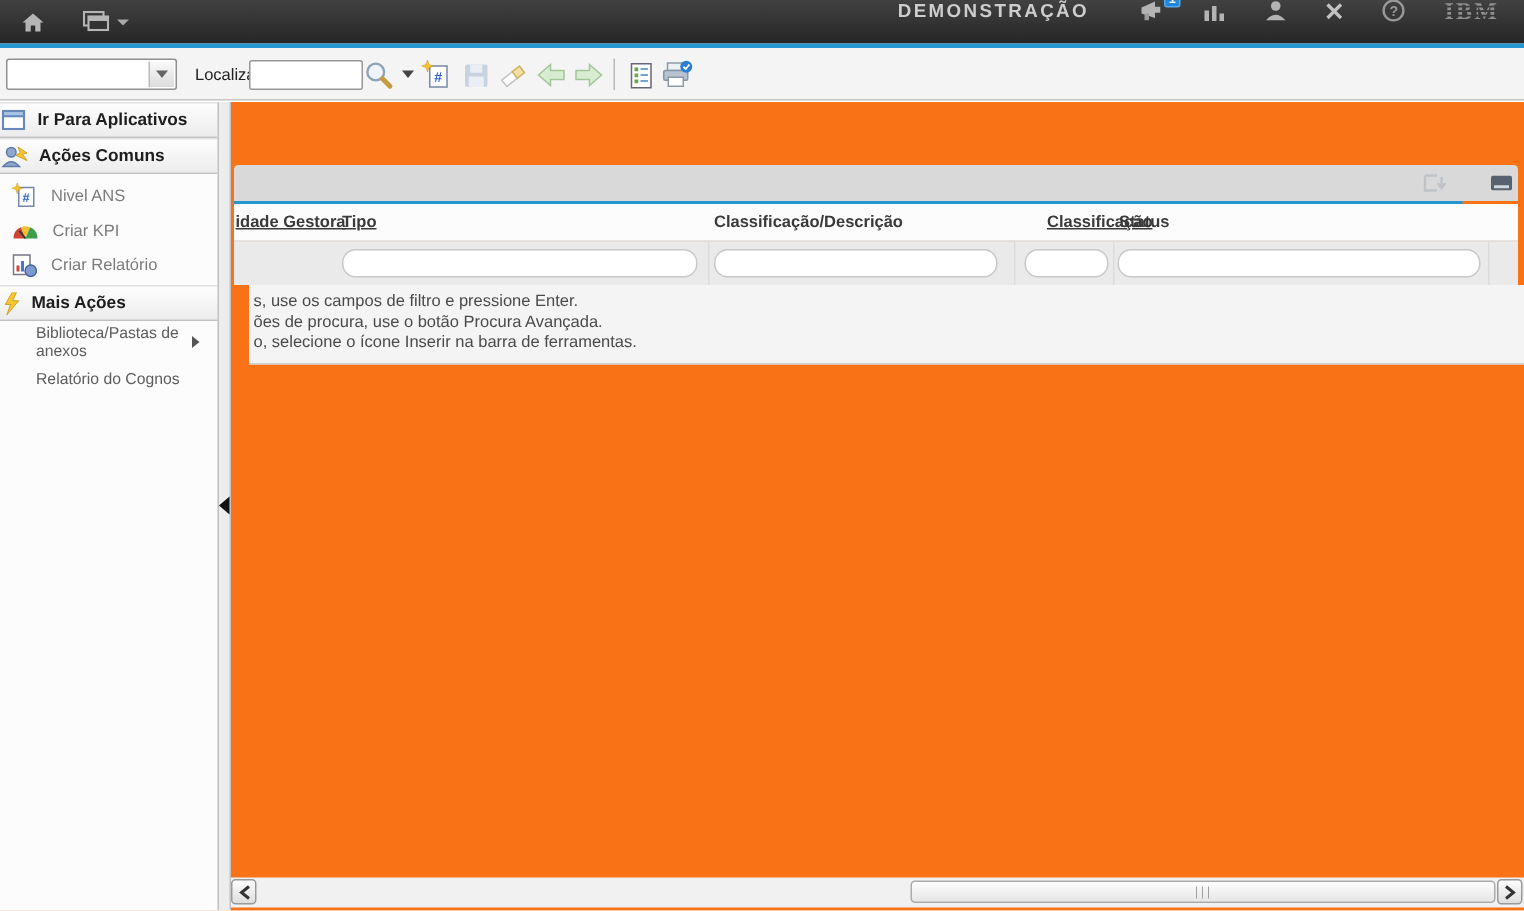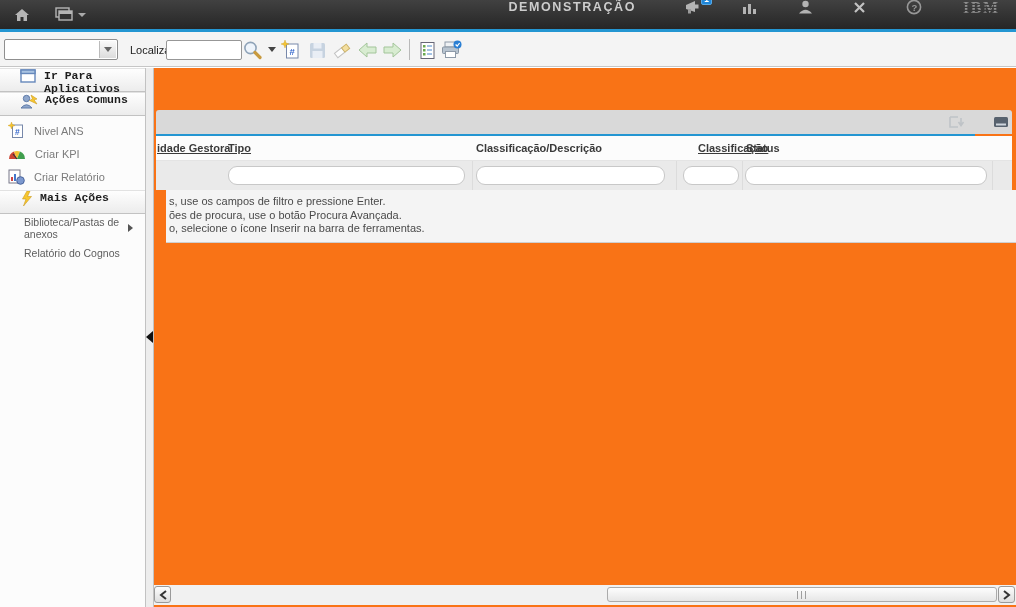--- a/index.html
+++ b/index.html
@@ -10,21 +10,21 @@
   
   .titlebar { position:absolute; left:0; top:0; width:1016px; height:29px;
               background:linear-gradient(#414141,#262626); }
   .titlebar .tb-icon { position:absolute; top:0; height:29px; display:flex; align-items:center; cursor:pointer; }
   .home-ic   { left:14px; }
   .winstack  { left:55px; }
   .win-caret { position:absolute; left:78px; top:13px; width:0; height:0;
                border-left:4px solid transparent; border-right:4px solid transparent; border-top:4px solid #aaa; }
   .page-title { position:absolute; left:88px; top:0; line-height:29px; color:#ececec;
                 font-size:14.5px; font-weight:normal; letter-spacing:.4px; }
-  .tb-right { position:absolute; right:8px; top:0; height:14px; display:flex; align-items:center; gap:40px; }
+  .tb-right { position:absolute; right:8px; top:0; height:14px; display:flex; align-items:center; gap:25px; }
   .env-label { color:#cdcdcd; font-size:12.5px; font-weight:bold; letter-spacing:1.6px; margin-right:8px; }
   .ic-wrap { position:relative; display:flex; align-items:center; cursor:pointer; }
   .badge { position:absolute; top:-7px; right:-10px; min-width:11px; height:12px; padding:0 2px;
            background:#1f86d8; border:1px solid #56a9e6; color:#fff; font-size:8.5px; font-weight:bold;
            line-height:10px; text-align:center; border-radius:2px; }
 
   
   .accentline { position:absolute; left:0; top:29px; width:1016px; height:3px; background:#2496d2; }
 
   
@@ -41,23 +41,23 @@
   .find-input { position:absolute; left:166px; top:8px; width:76px; height:20px;
                 border:1px solid #979797; border-radius:2px; font-size:11px; padding:0 3px; }
   .tbar-ic { position:absolute; top:7px; width:22px; height:22px; display:flex; align-items:center;
              justify-content:center; background:none; border:none; cursor:pointer; }
   .search-caret { position:absolute; left:268px; top:15px; width:0; height:0; cursor:pointer;
              border-left:4px solid transparent; border-right:4px solid transparent; border-top:5px solid #444; }
   .tbar-sep { position:absolute; left:409px; top:7px; width:1px; height:21px; background:#b9b9b9; }
 
   
   .sidebar { position:absolute; left:0; top:68px; width:145px; height:539px; background:#fcfcfc; }
-  .side-header { height:24px; display:flex; gap:7px; padding-left:20px;
+  .side-header { height:24px; display:flex; align-items:center; gap:7px; padding-left:1px;
                  background:linear-gradient(#fefefe,#ececec); border-top:1px solid #e2e2e2;
-                 border-bottom:1px solid #c2c2c2; cursor:pointer;font-family:Liberation Mono, monospace; }
+                 border-bottom:1px solid #c2c2c2; cursor:pointer; }
   .side-header .s-label { font-size:11.5px; font-weight:bold; color:#1d1d1d; }
   .side-item { height:23px; display:flex; align-items:center; gap:9px; padding-left:8px; cursor:pointer; }
   .side-item .s-label { font-size:11px; color:#7b7b7b; }
   .side-item.first { margin-top:3px; }
   .side-item.plain { padding-left:24px; height:23px; margin-top:2px; position:relative; }
   .side-item.plain .s-label { font-size:10.5px; color:#5d5d5d; }
   .submenu-arrow { position:absolute; right:12px; top:8px; width:0; height:0;
                    border-top:4px solid transparent; border-bottom:4px solid transparent;
                    border-left:5px solid #555; }
 

